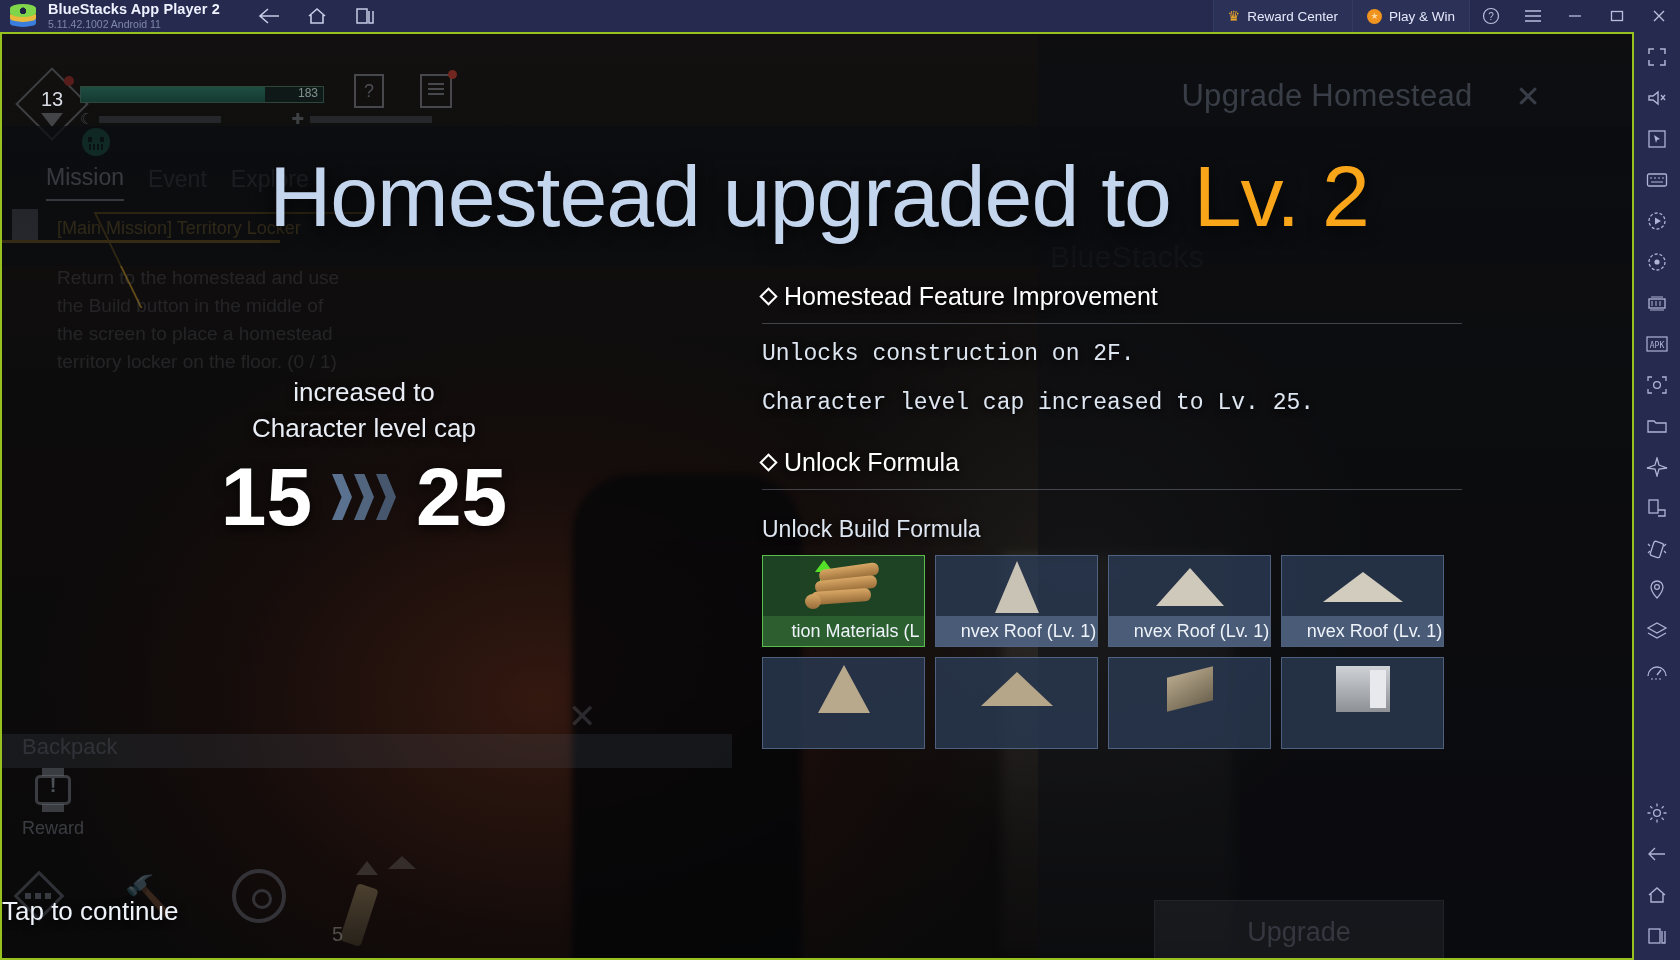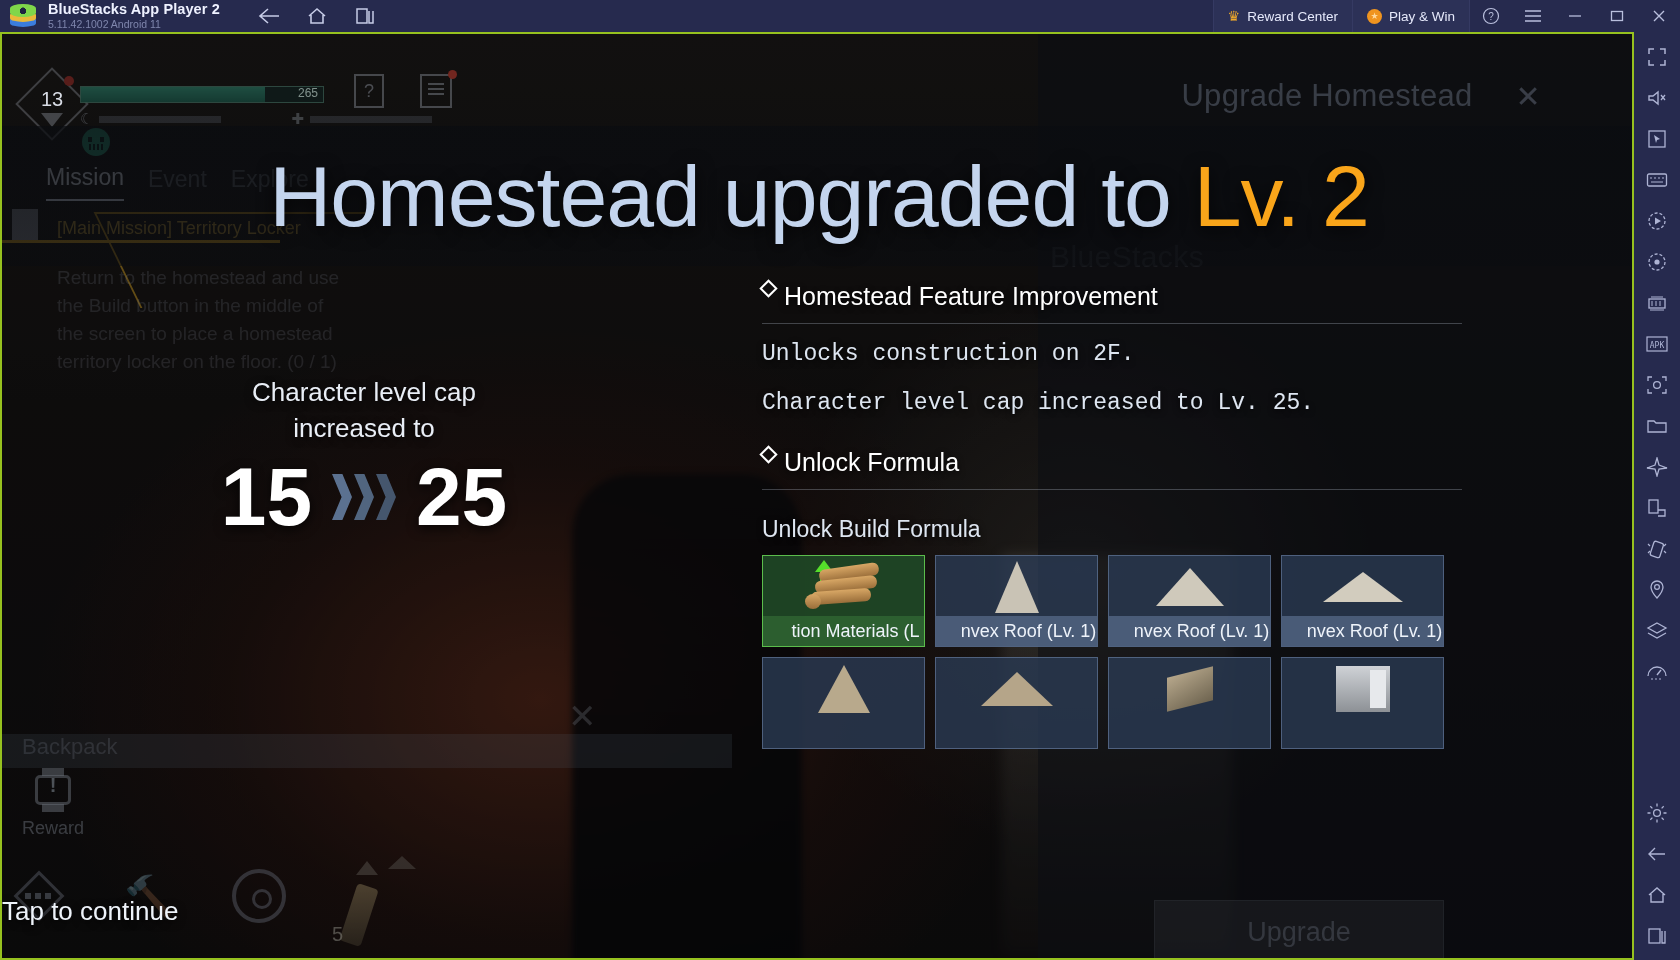--- a/index.html
+++ b/index.html
@@ -206,21 +206,21 @@
   .levelcap .n { font-size: 82px; line-height: 90px; color: #ffffff; font-weight: bold;
                  text-shadow: 0 3px 12px rgba(0,0,0,.8); }
   .chevs { display: flex; gap: 2px; }
   .chevs i { display: block; width: 20px; height: 46px; background: #5b7190;
              clip-path: polygon(0 0, 52% 0, 100% 50%, 52% 100%, 0 100%, 48% 50%); }
   .chevs i:nth-child(2) { background: #51657f; }
   .chevs i:nth-child(3) { background: #45566d; }
 
   
   .detail { position: absolute; left: 760px; top: 248px; width: 700px; }
-  .det-h { display: flex; align-items: flex-start; gap: 9px; font-size: 25px; color: #ffffff;
+  .det-h { display: flex; align-items: center; gap: 9px; font-size: 25px; color: #ffffff;
            text-shadow: 0 2px 6px rgba(0,0,0,.8); }
   .det-h .dia { width: 13px; height: 13px; border: 2px solid #fff; transform: rotate(45deg); }
   .det-rule { height: 1px; background: rgba(200,212,230,.28); margin: 12px 0 6px; }
   .det-line { font-size: 23px; line-height: 49px; color: #dee6f1; text-shadow: 0 2px 6px rgba(0,0,0,.8); font-family: Liberation Mono, monospace; }
   .det-line.clip { height: 28px; overflow: hidden; }
   .det-sub { font-size: 23px; color: #dee6f1; margin-top: 26px; text-shadow: 0 2px 6px rgba(0,0,0,.8); }
 
   .cards { margin-top: 12px; display: grid; grid-template-columns: repeat(4, 163px);
            gap: 10px; }
   .card { width: 163px; height: 92px; background: rgba(42,57,82,.82);
@@ -489,21 +489,21 @@
     <div class="hud">
       <div class="lvl-badge">
         <div class="dia"></div>
         <div class="num">13</div>
         <div class="chev"></div>
       </div>
       <div class="lvl-dot"></div>
 
       <div class="hp-bar">
         <div class="fill"></div>
-        <div class="txt">265</div>
+        <div class="txt">183</div>
       </div>
       <div class="stat-row">
         <div class="s">
           <span>☾</span>
           <span class="bar"></span>
         </div>
         <div class="s">
           <span>✚</span>
           <span class="bar"></span>
         </div>
@@ -563,22 +563,22 @@
     </div>
 
     <div class="popup-dim"></div>
     <div class="popup-band"></div>
 
     <div class="popup-head">
       <span>Homestead upgraded to </span><span class="hl">Lv. 2</span>
     </div>
 
     <div class="levelcap">
+      <div class="cap-txt">increased to</div>
       <div class="cap-txt">Character level cap</div>
-      <div class="cap-txt">increased to</div>
       <div class="nums">
         <div class="n">15</div>
         <div class="chevs">
             <i></i>
             <i></i>
             <i></i>
           </div>
         <div class="n">25</div>
       </div>
     </div>

